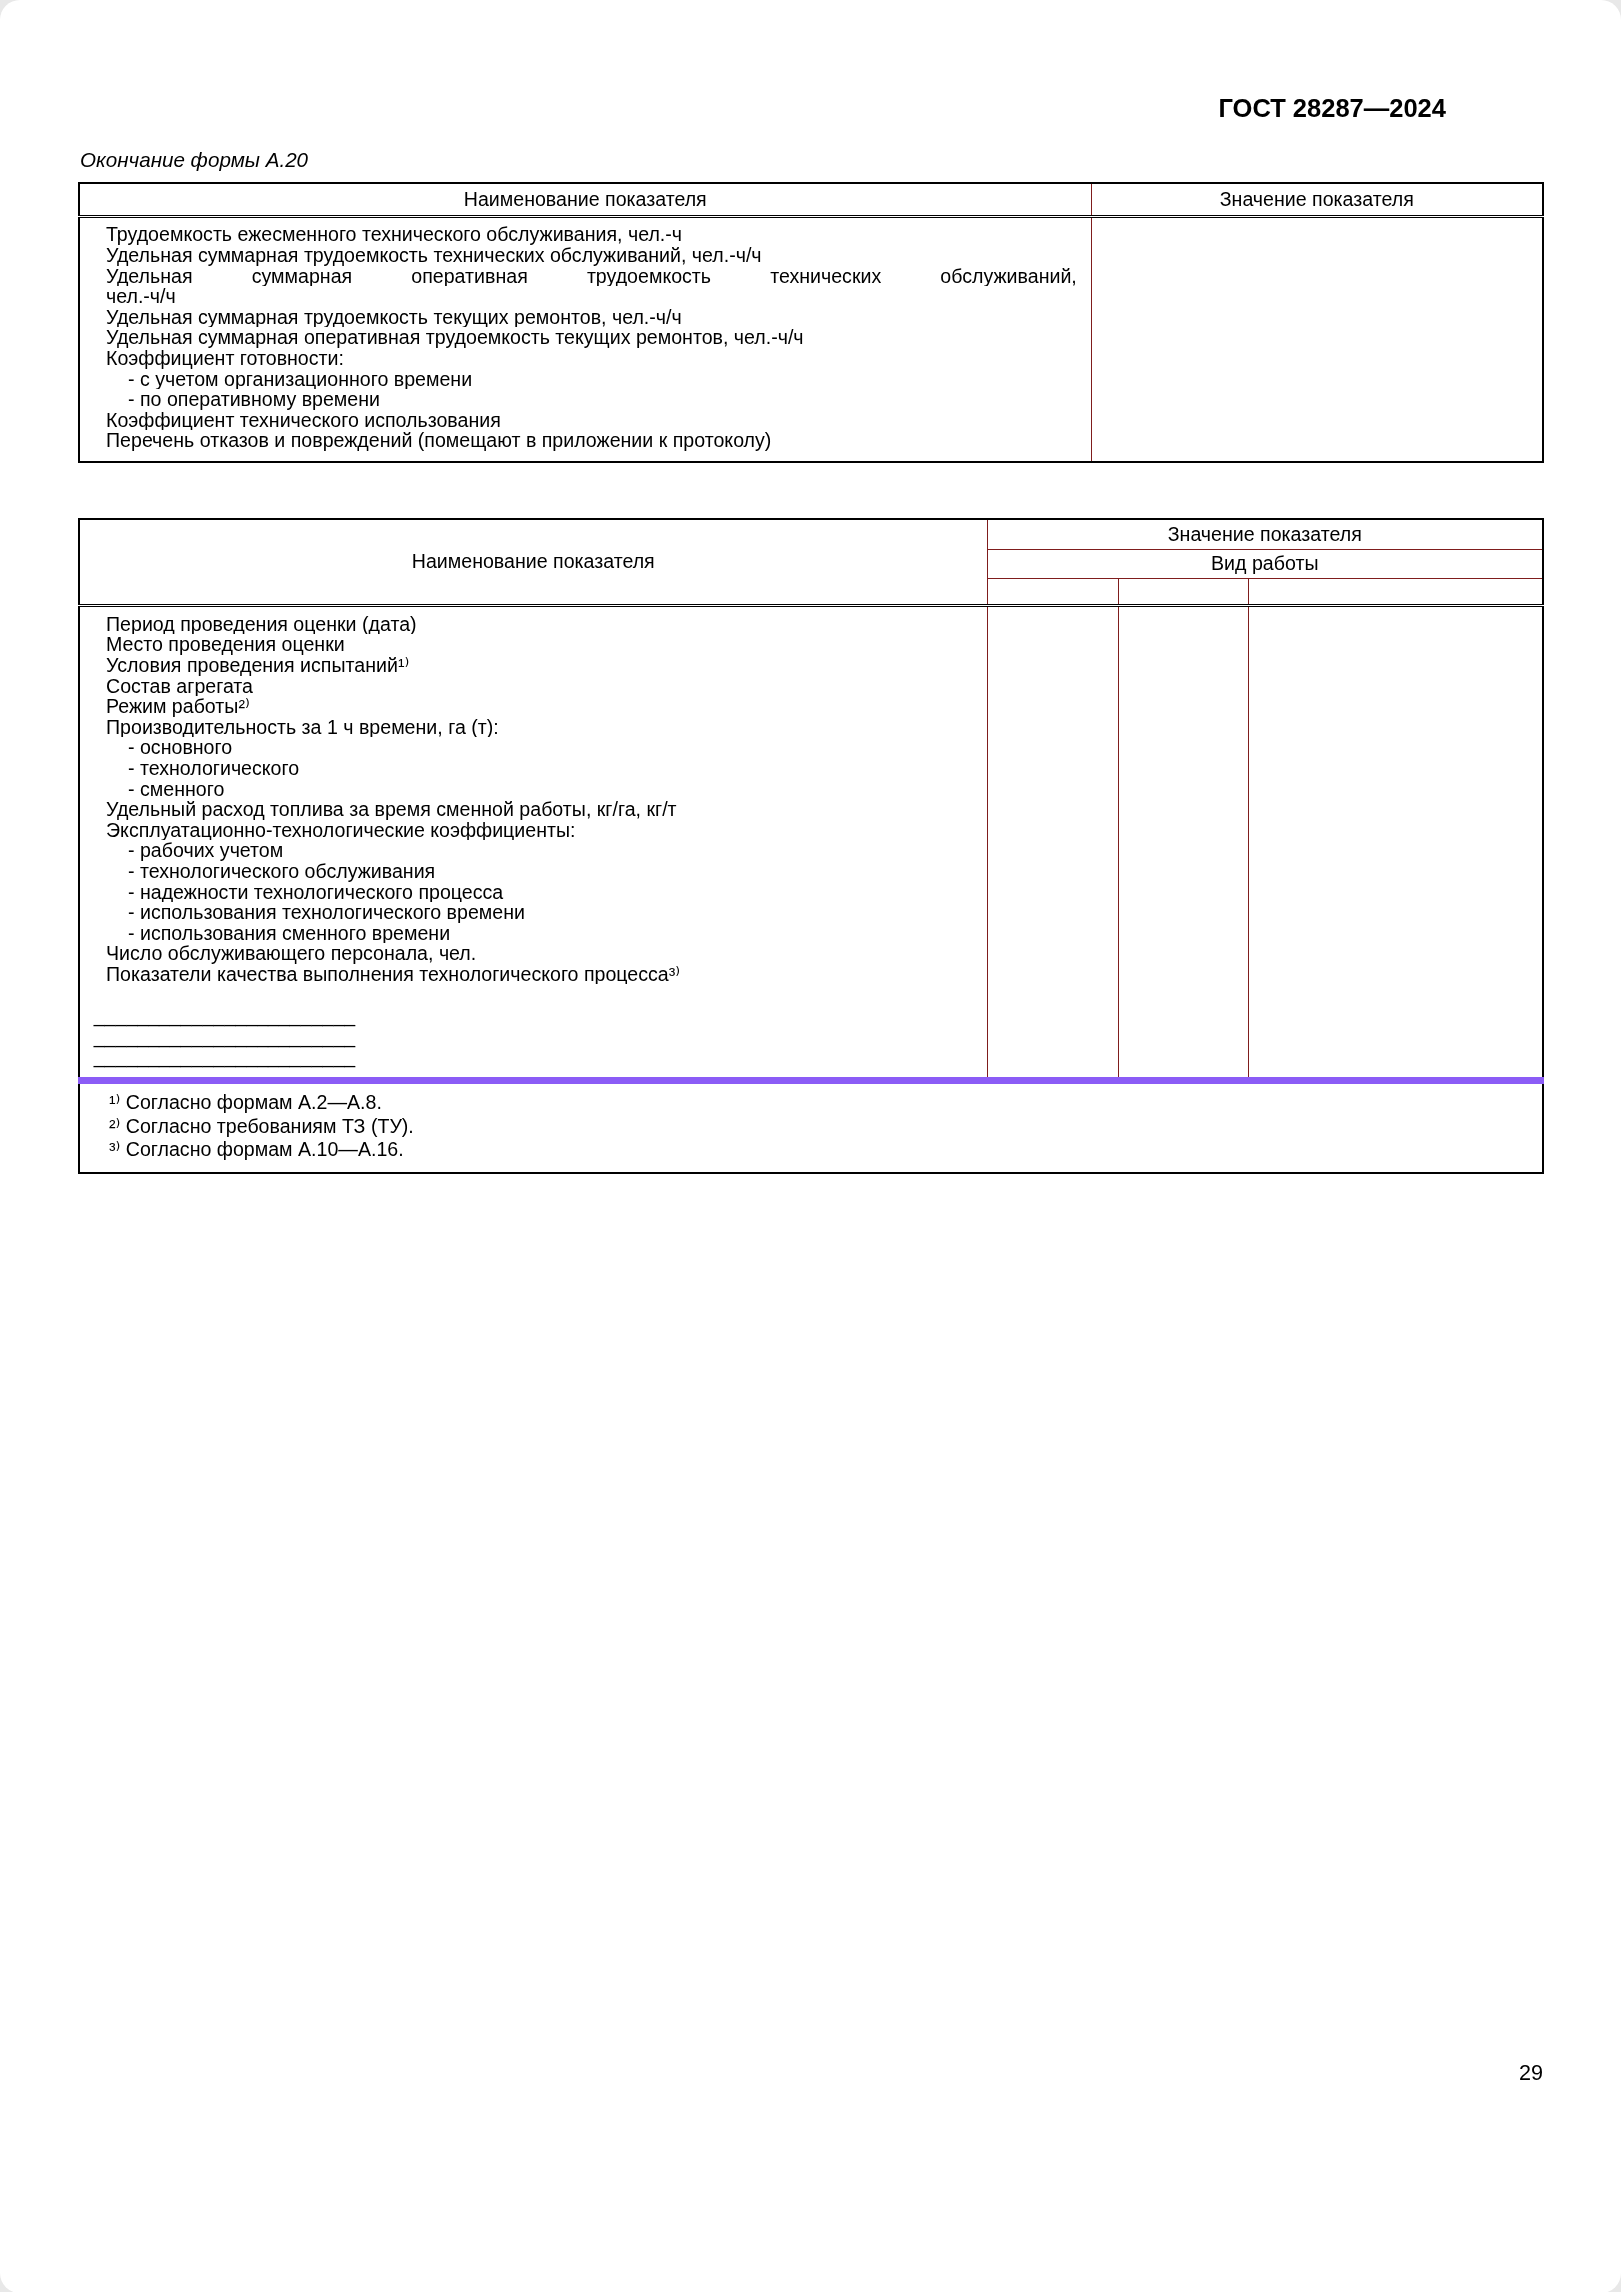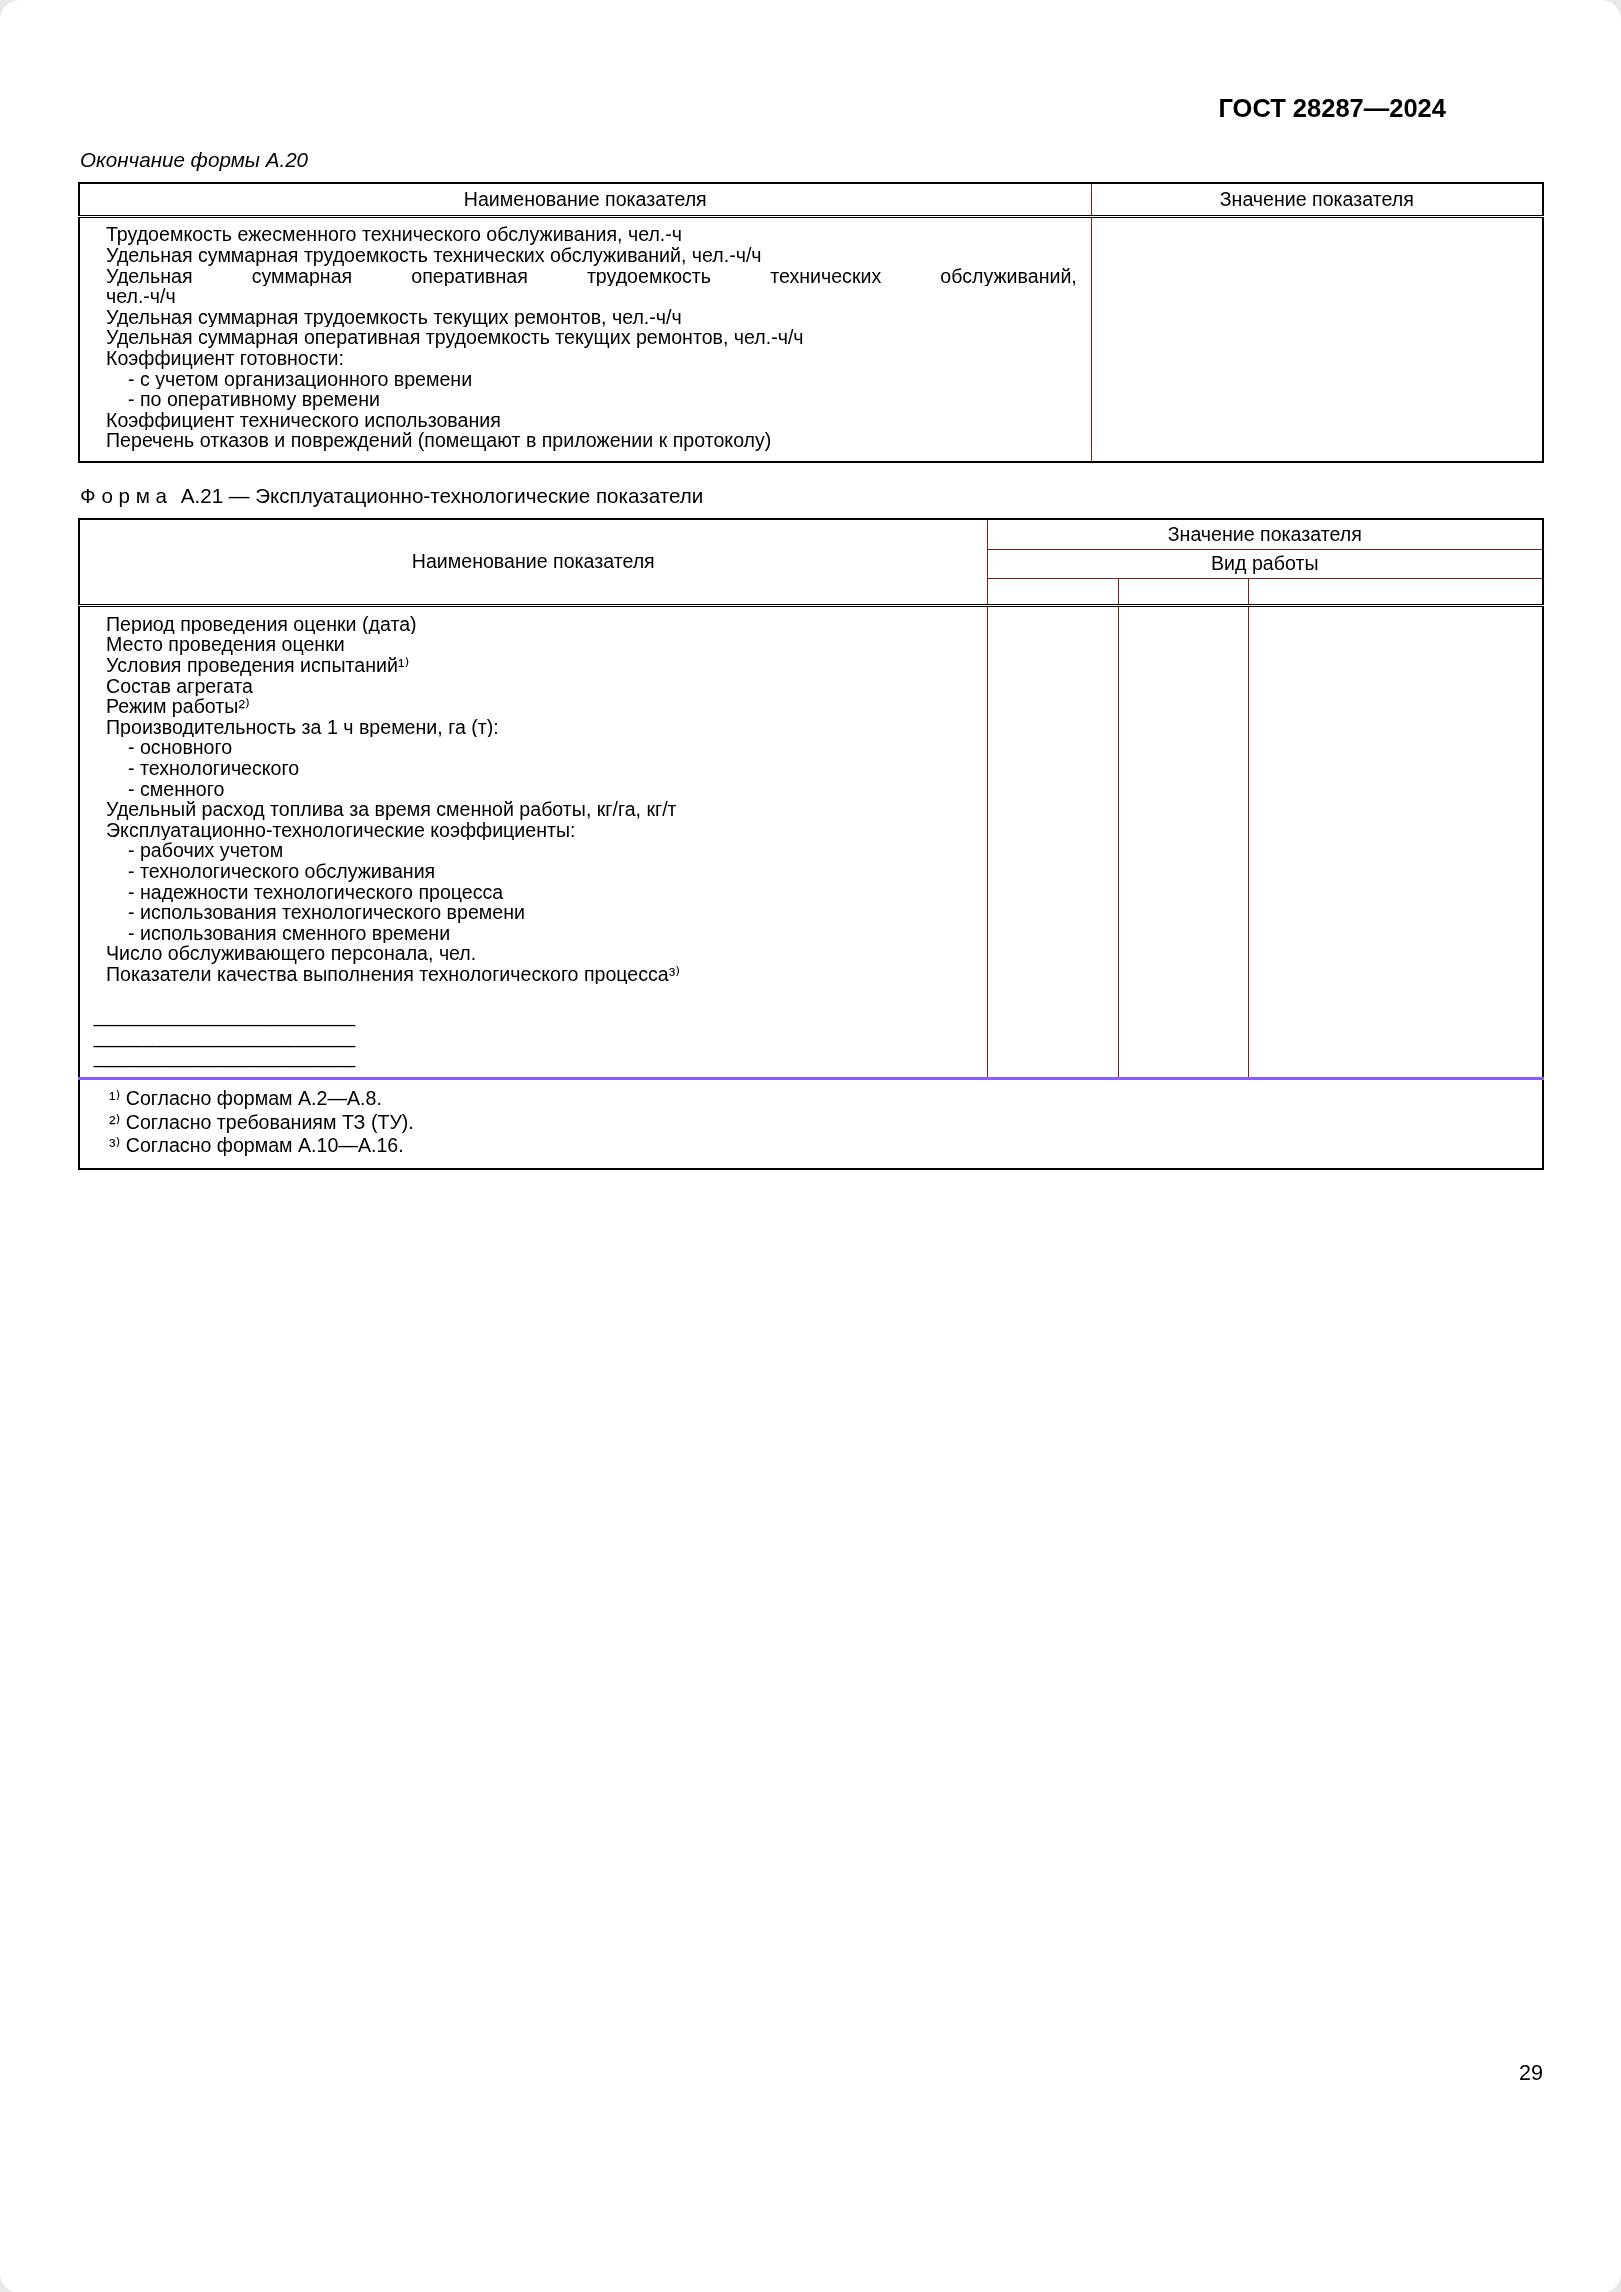--- a/index.html
+++ b/index.html
@@ -64,21 +64,21 @@
   .t1 thead th { height: 33px; border-bottom: 3.9px double #000; }
   .t1 tbody td { vertical-align: top; }
   .t1 td.value-cell { height: 225px; }
 
   
   .t2 tr.hrow1 th { height: 30px; }
   .t2 tr.hrow2 th { height: 29px; }
   .t2 tr.hrow3 th { height: 27.4px; border-bottom: 3.9px double #000; }
   .t2 th.name-h { border-bottom: 3.9px double #000; }
   .t2 td.body-cell { vertical-align: top; }
-  .t2 tr.foot td { border-top: 3px solid #8b5cf6; padding: 7.8px 0 9.8px 0; }
+  .t2 tr.foot td { border-top: 7px solid #8b5cf6; padding: 7.8px 0 9.8px 0; }
 
   .lines { padding: 6.9px 0 9.8px 0; }
   .line {
     font-size: 19.6px;
     line-height: 20.6px;
     padding-left: 26px;
     padding-right: 9.8px;
     white-space: nowrap;
     overflow: hidden;
   }
@@ -139,23 +139,20 @@
               <div class="line">Коэффициент технического использования</div>
               <div class="line">Перечень отказов и повреждений (помещают в приложении к протоколу)</div>
             </div>
           </td>
           <td class="value-cell"></td>
         </tr>
       </tbody>
     </table>
   </div>
 
-  <div class="form-title">
-    <span>Ф о р м а</span><span class="t2txt">А.21 — Эксплуатационно-технологические показатели</span>
-  </div>
 
   <div class="tbl-a21-wrap">
     <table class="gost t2">
       <colgroup>
         <col style="width:908px">
         <col style="width:131px">
         <col style="width:130px">
         <col style="width:295px">
       </colgroup>
       <thead>

